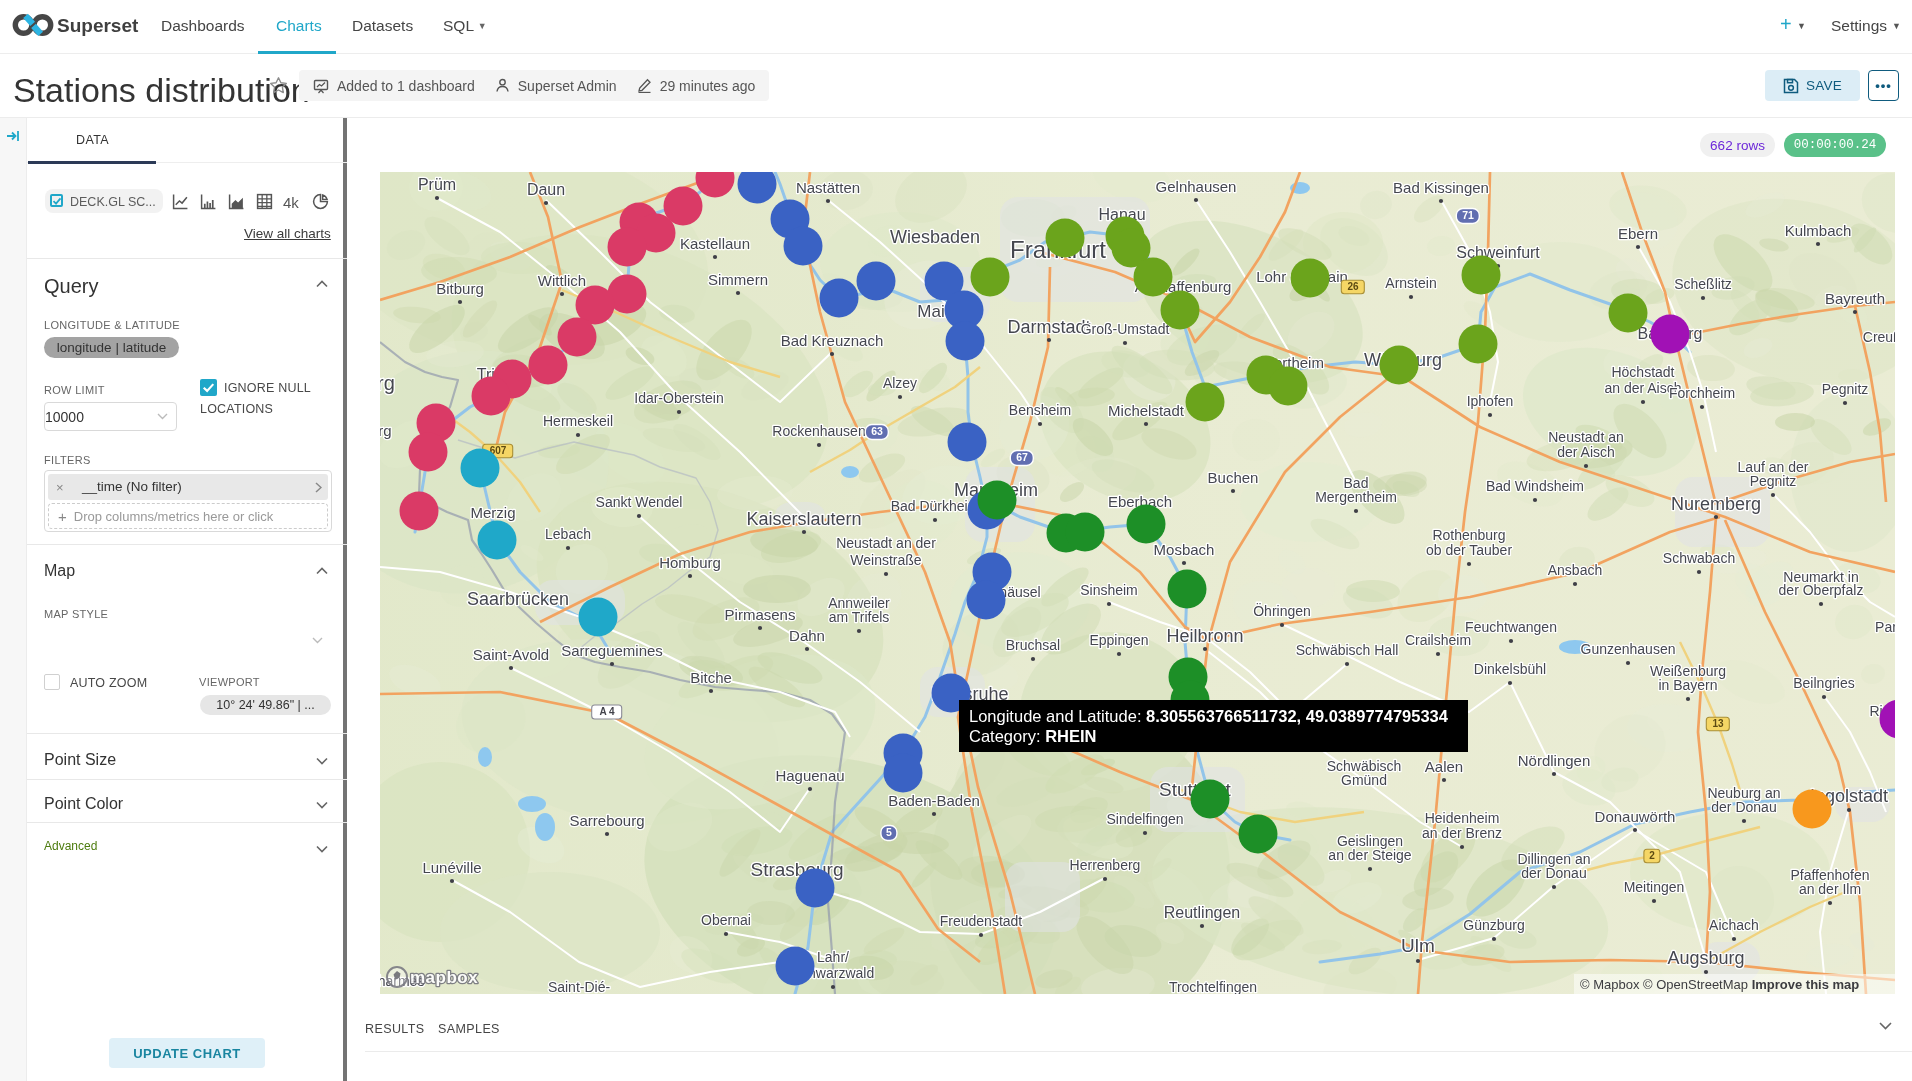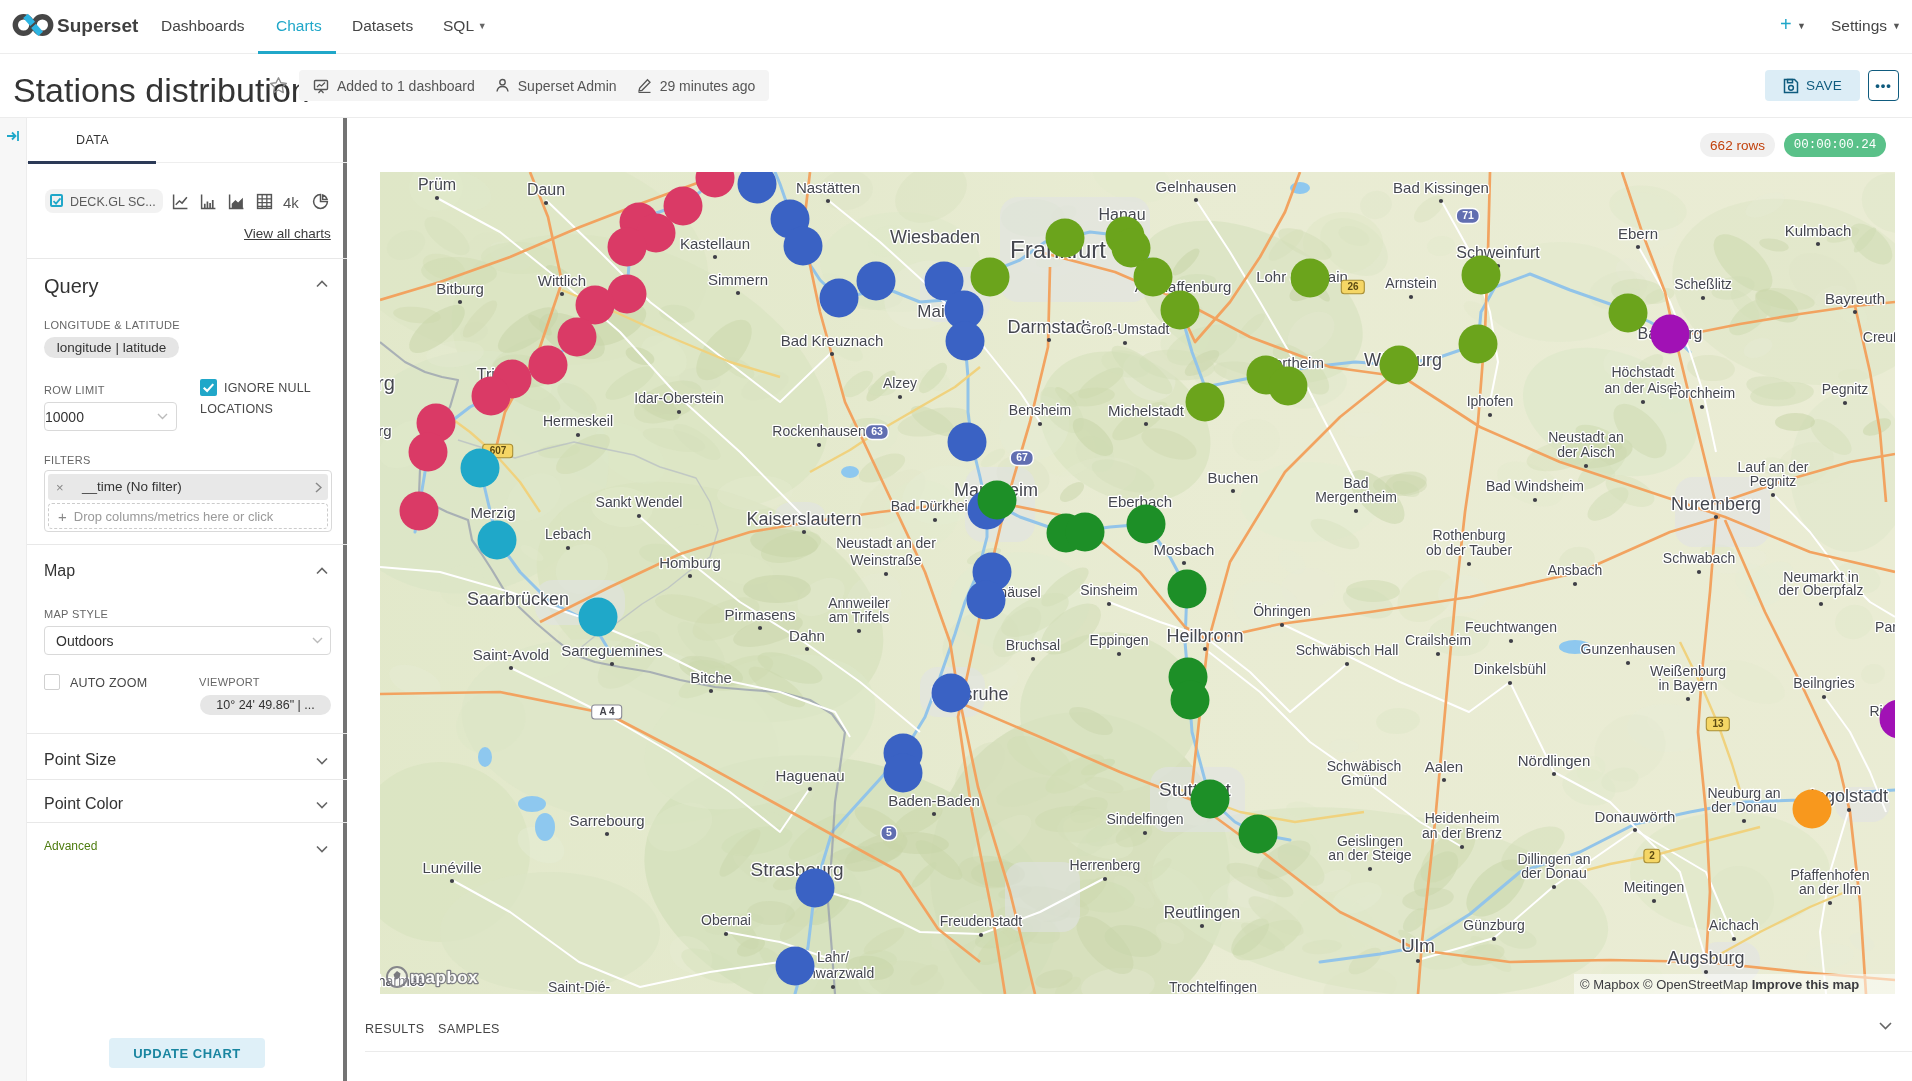--- a/index.html
+++ b/index.html
@@ -98,21 +98,21 @@
       <path d="M8 1.5 A6.5 6.5 0 1 0 14.5 8 L8 8 z" stroke="#555" stroke-width="1.4" fill="none"></path>
       <path d="M10 1.8 A6.5 6.5 0 0 1 14.2 6 L10 6 z" stroke="#555" stroke-width="1.4" fill="none"></path>
     </svg>
 <div class="abs" style="left:217px;top:108px;font-size:13.5px;color:#3b3b3b;text-decoration:underline">View all charts</div>
 <div class="abs" style="left:0px;top:140px;width:320px;height:1px;background:#e8e8e8"></div>
 <div class="abs" style="left:17px;top:157px;font-size:20px;color:#333">Query</div>
 <svg class="abs" style="left:289px;top:162px" width="12" height="8" viewBox="0 0 12 8">
       <path d="M1 6.5 L6 1.5 L11 6.5" stroke="#666" stroke-width="1.6" fill="none"></path>
     </svg>
 <div class="abs" style="left:17px;top:201px;font-size:11px;color:#666;letter-spacing:0.3px">LONGITUDE &amp; LATITUDE</div>
-<div class="abs" style="left:17px;top:219px;width:135px;height:21px;background:#e5e5e5;border-radius:10.5px;font-size:13.5px;color:#333;display:flex;align-items:center;justify-content:center">longitude | latitude</div>
+<div class="abs" style="left:17px;top:219px;width:135px;height:21px;background:#a3a3a3;border-radius:10.5px;font-size:13.5px;color:#333;display:flex;align-items:center;justify-content:center">longitude | latitude</div>
 <div class="abs" style="left:17px;top:266px;font-size:11px;color:#666;letter-spacing:0.3px">ROW LIMIT</div>
 <div class="abs" style="left:17px;top:284px;width:133px;height:29px;border:1px solid #d9d9d9;border-radius:4px;font-size:14px;color:#333;display:flex;align-items:center;">10000</div>
 <svg class="abs" style="left:130px;top:295px" width="11" height="7" viewBox="0 0 11 7">
       <path d="M1 1 L5.5 5.5 L10 1" stroke="#bbb" stroke-width="1.4" fill="none"></path>
     </svg>
 <div style="position:absolute;left:173px;top:261px;width:17px;height:17px;background:#20a7c9;border-radius:2px"></div>
     <svg style="position:absolute;left:173px;top:261px" width="17" height="17" viewBox="0 0 16 16">
       <path d="M3.5 8.2 L6.7 11.2 L12.5 4.8" stroke="#fff" stroke-width="2" fill="none"></path>
     </svg>
 <div class="abs" style="left:197px;top:263px;font-size:12.5px;color:#484848;letter-spacing:0.2px">IGNORE NULL</div>
@@ -125,21 +125,20 @@
 <svg class="abs" style="left:288px;top:364px" width="7" height="11" viewBox="0 0 7 11">
       <path d="M1 1 L6 5.5 L1 10" stroke="#888" stroke-width="1.5" fill="none"></path>
     </svg>
 <div class="abs" style="left:21px;top:385px;width:280px;height:26px;border:1.5px dashed #ccc;border-radius:4px;font-size:13px;color:#999;display:flex;align-items:center;padding-left:9px"><span style="font-size:15px;margin-right:7px;color:#888">+</span>Drop columns/metrics here or click</div>
 <div class="abs" style="left:0px;top:426px;width:320px;height:1px;background:#e8e8e8"></div>
 <div class="abs" style="left:17px;top:444px;font-size:16px;color:#333">Map</div>
 <svg class="abs" style="left:289px;top:449px" width="12" height="8" viewBox="0 0 12 8">
       <path d="M1 6.5 L6 1.5 L11 6.5" stroke="#666" stroke-width="1.6" fill="none"></path>
     </svg>
 <div class="abs" style="left:17px;top:490px;font-size:11px;color:#666;letter-spacing:0.3px">MAP STYLE</div>
-<div class="abs" style="left:17px;top:508px;width:287px;height:29px;border:1px solid #d9d9d9;border-radius:4px;font-size:14px;color:#333;display:flex;align-items:center;padding-left:11px">Outdoors</div>
 <svg class="abs" style="left:285px;top:519px" width="11" height="7" viewBox="0 0 11 7">
       <path d="M1 1 L5.5 5.5 L10 1" stroke="#bbb" stroke-width="1.4" fill="none"></path>
     </svg>
 <div style="position:absolute;left:17px;top:556px;width:16px;height:16px;background:#fff;border:1px solid #d0d0d0;border-radius:2px"></div>
 <div class="abs" style="left:43px;top:558px;font-size:12.5px;color:#484848;letter-spacing:0.2px">AUTO ZOOM</div>
 <div class="abs" style="left:172px;top:558px;font-size:11px;color:#666;letter-spacing:0.3px">VIEWPORT</div>
 <div class="abs" style="left:173px;top:577px;width:131px;height:20px;background:#e6e6e6;border-radius:10px;font-size:12.5px;color:#333;display:flex;align-items:center;justify-content:center">10° 24' 49.86" | ...</div>
 <div class="abs" style="left:0px;top:615px;width:320px;height:1px;background:#e8e8e8"></div>
 <div class="abs" style="left:17px;top:633px;font-size:16px;color:#333">Point Size</div>
 <svg class="abs" style="left:289px;top:639px" width="12" height="8" viewBox="0 0 12 8">
@@ -150,21 +149,21 @@
 <svg class="abs" style="left:289px;top:683px" width="12" height="8" viewBox="0 0 12 8">
       <path d="M1 1.5 L6 6.5 L11 1.5" stroke="#666" stroke-width="1.6" fill="none"></path>
     </svg>
 <div class="abs" style="left:0px;top:704px;width:320px;height:1px;background:#e8e8e8"></div>
 <div class="abs" style="left:17px;top:721px;font-size:12px;color:#4d7c0f">Advanced</div>
 <svg class="abs" style="left:289px;top:727px" width="12" height="8" viewBox="0 0 12 8">
       <path d="M1 1.5 L6 6.5 L11 1.5" stroke="#666" stroke-width="1.6" fill="none"></path>
     </svg>
 <div class="abs" style="left:82px;top:920px;width:156px;height:30px;background:#dff0f8;border-radius:4px;color:#1985a0;font-size:13px;font-weight:700;letter-spacing:0.5px;display:flex;align-items:center;justify-content:center">UPDATE CHART</div>
 </div>
-<div class="abs" style="left:1700px;top:133px;width:75px;height:24px;background:#f0f0f0;border-radius:12px;font-size:13.5px;color:#c2410c;display:flex;align-items:center;justify-content:center">662 rows</div>
+<div class="abs" style="left:1700px;top:133px;width:75px;height:24px;background:#f0f0f0;border-radius:12px;font-size:13.5px;color:#6d28d9;display:flex;align-items:center;justify-content:center">662 rows</div>
 <div class="abs" style="left:1784px;top:133px;width:102px;height:24px;background:#5ac189;border-radius:12px;font-family:'Liberation Mono',monospace;font-size:12.5px;color:#fff;display:flex;align-items:center;justify-content:center">00:00:00.24</div>
 <div class="abs" style="left:380px;top:172px;width:1515px;height:822px;overflow:hidden">
 <svg width="1515" height="822" viewBox="0 0 1515 822" font-family="Liberation Sans, sans-serif">
       <rect width="1515" height="822" fill="#eaecd4"></rect>
       <defs>
         <linearGradient id="wg" x1="0" y1="0" x2="1" y2="0">
           <stop offset="0" stop-color="#e1e8c9" stop-opacity="0.85"></stop>
           <stop offset="0.3" stop-color="#e1e8c9" stop-opacity="0.6"></stop>
           <stop offset="0.55" stop-color="#e6ebd0" stop-opacity="0.3"></stop>
           <stop offset="1" stop-color="#e8ecd2" stop-opacity="0.1"></stop>
@@ -905,18 +904,19 @@
       <circle cx="1519" cy="547" r="19.5" fill="#a111b5"></circle>
       <circle cx="1432" cy="637" r="19.5" fill="#f8981d"></circle>
       <g opacity="0.9">
         <circle cx="17" cy="805" r="10" fill="rgba(255,255,255,0.4)" stroke="#7c7c84" stroke-width="2"></circle>
         <path d="M17 799 l3.5 2.5 -1 4.5 -4.5 1 -1.5 -4.5 z" fill="#6e6e76"></path>
         <text x="30" y="811" font-size="17" font-weight="700" fill="#ffffff" stroke="#75757d" stroke-width="2.6" paint-order="stroke" stroke-linejoin="round" letter-spacing="0.5">mapbox</text>
       </g>
       <rect x="1194" y="802" width="321" height="20" fill="#ffffff" opacity="0.5"></rect>
       <text x="1200" y="817" font-size="13" fill="#3c3c40">© Mapbox © OpenStreetMap <tspan font-weight="700">Improve this map</tspan></text>
     </svg>
+<div class="abs" style="left:579px;top:528px;width:509px;height:52px;background:#000;color:#fff;font-size:16.5px;padding:6px 10px;line-height:20px">Longitude and Latitude: <b>8.305563766511732, 49.0389774795334</b><br>Category: <b>RHEIN</b></div>
 </div>
 <div class="abs" style="left:365px;top:1022px;font-size:12.5px;color:#454545;letter-spacing:0.4px">RESULTS</div>
 <div class="abs" style="left:438px;top:1022px;font-size:12.5px;color:#454545;letter-spacing:0.4px">SAMPLES</div>
 <svg class="abs" style="left:1878px;top:1021px" width="15" height="10" viewBox="0 0 15 10">
     <path d="M2 2 L7.5 7.5 L13 2" stroke="#666" stroke-width="1.6" fill="none"></path>
   </svg>
 <div class="abs" style="left:365px;top:1051px;width:1547px;height:1px;background:#ebebeb"></div>
 </body></html>

